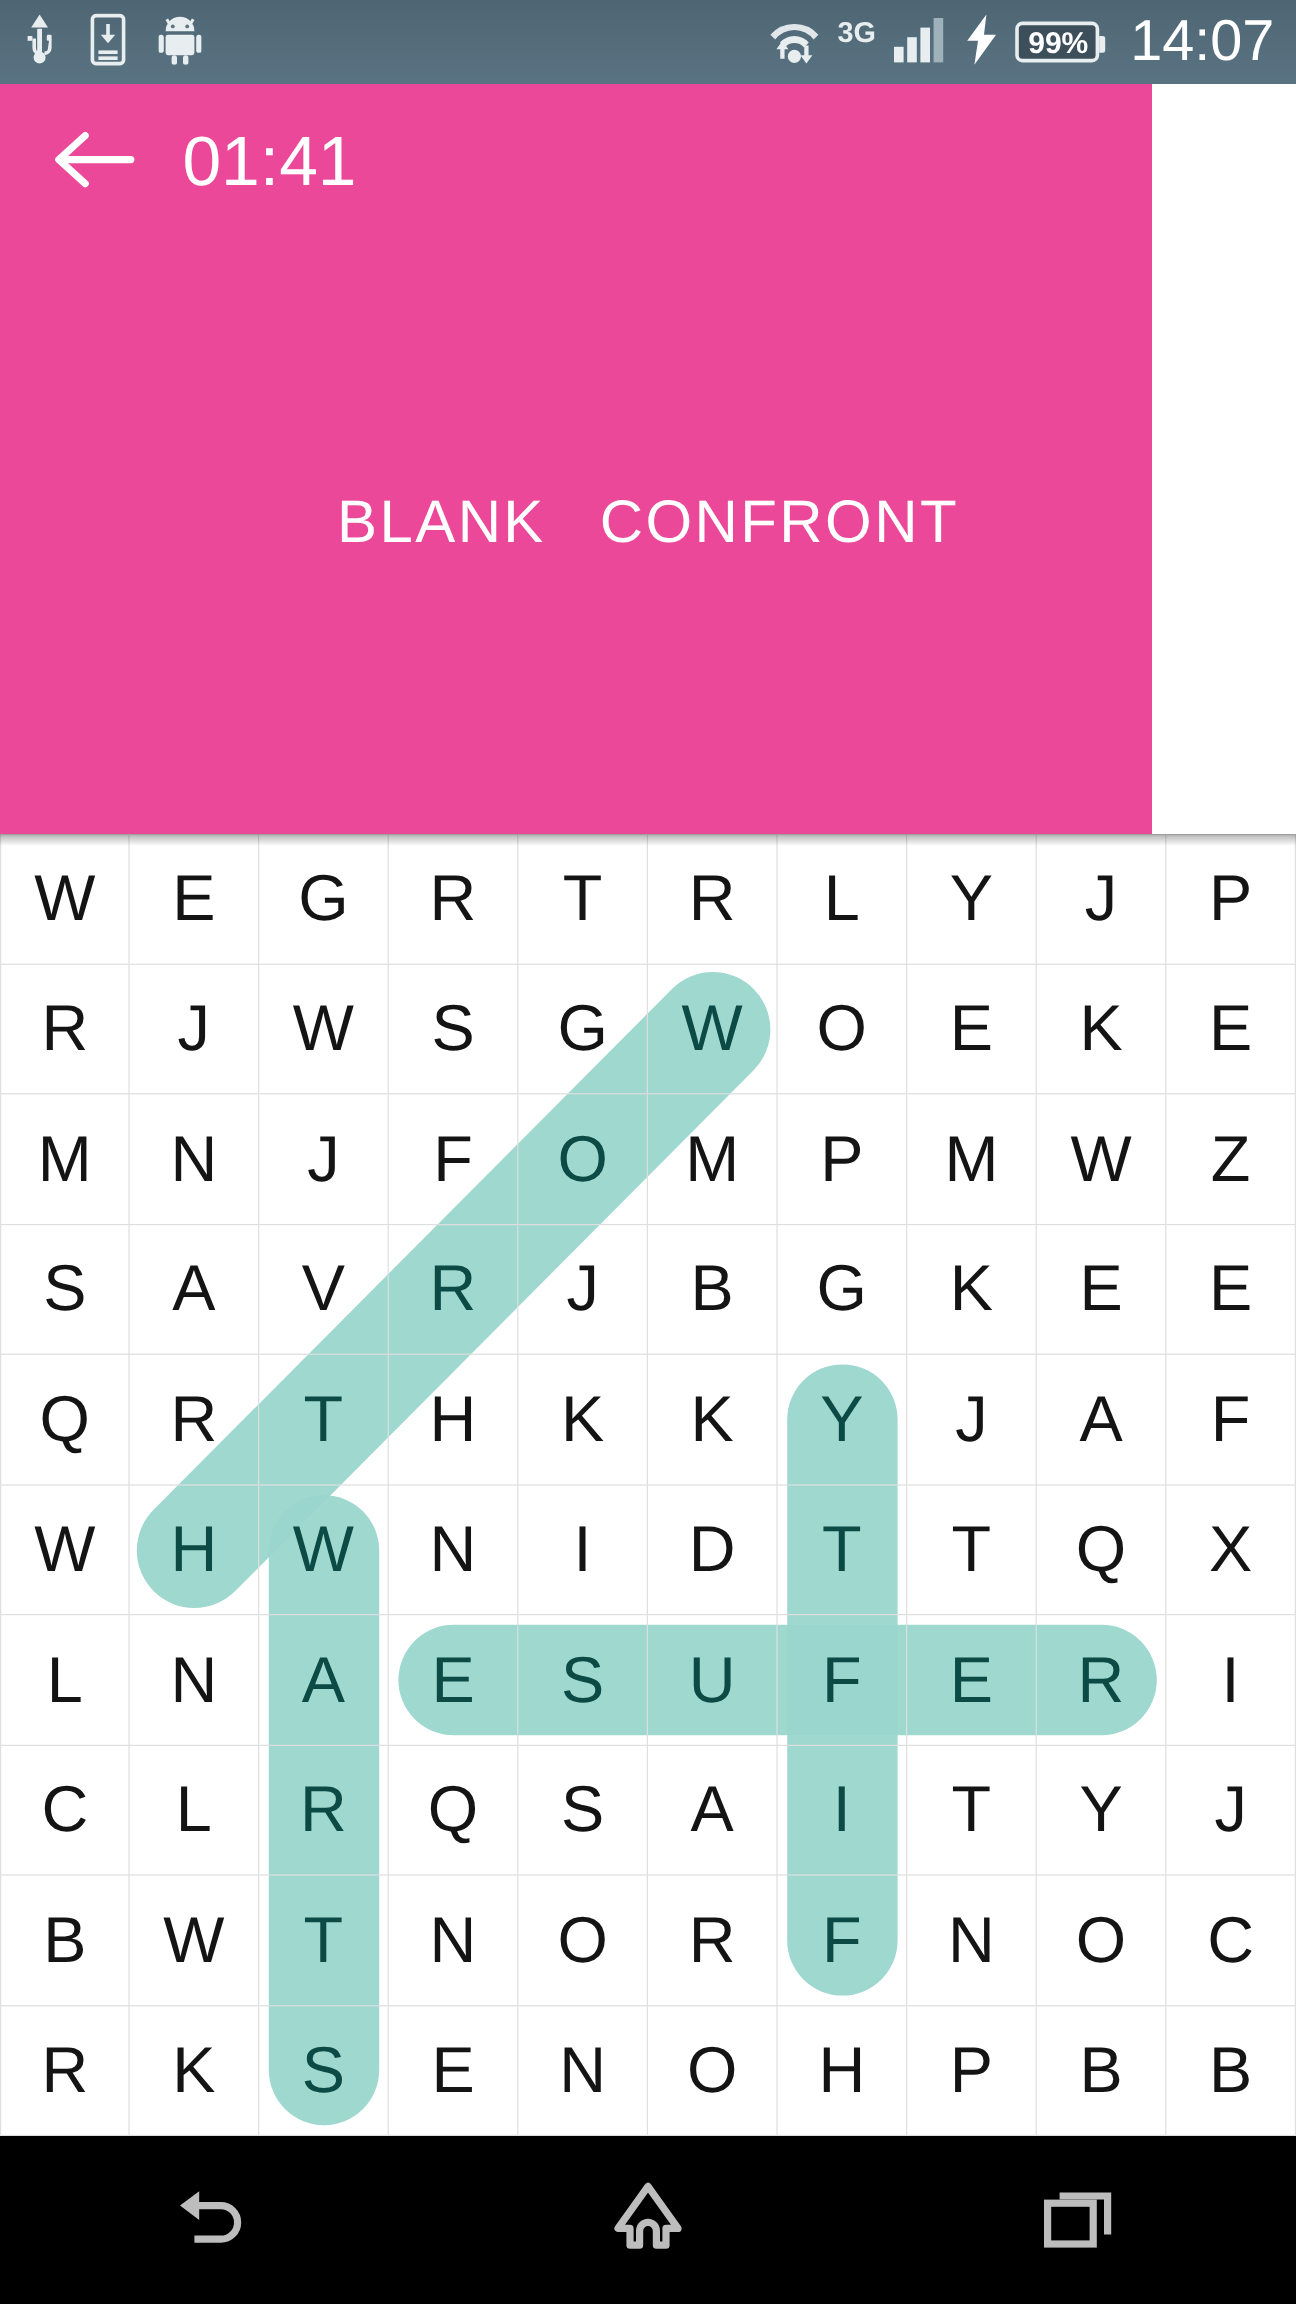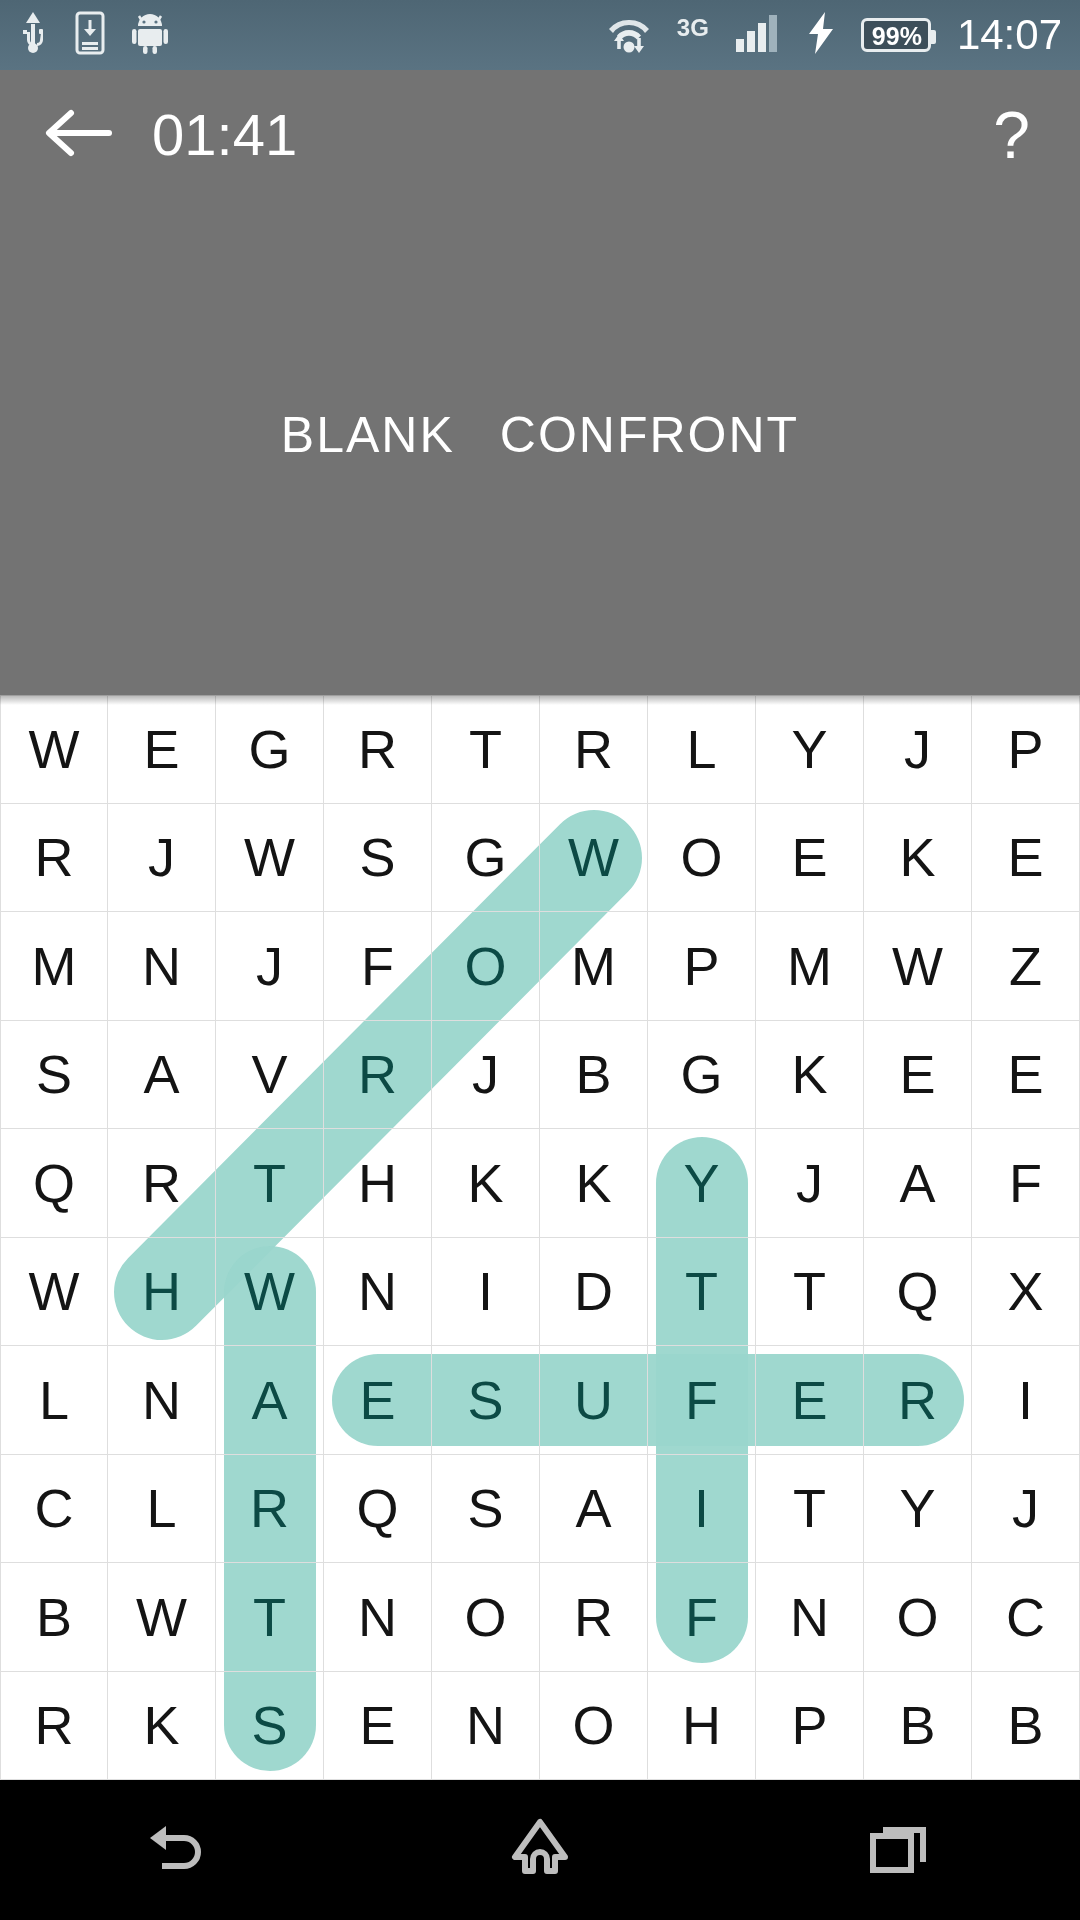--- a/index.html
+++ b/index.html
@@ -11,45 +11,45 @@
     position:relative;
   }
   
   #status-bar{
     position:absolute;left:0;top:0;width:1080px;height:70px;
     background:linear-gradient(180deg,#4e6674 0%,#5a7382 100%);
     display:flex;align-items:center;
     box-sizing:border-box;padding:0 18px;
   }
   .sb-left{display:flex;align-items:center;gap:26px;}
-  .sb-right{margin-left:auto;display:flex;align-items:center;gap:26px;}
+  .sb-right{margin-left:auto;display:flex;align-items:center;gap:14px;}
   .sb-ico{display:block;}
   .net-label{
     color:#e8edef;font-size:24px;font-weight:bold;
     line-height:1;margin-left:-4px;margin-top:-14px;
   }
   .batt{
     position:relative;display:flex;align-items:flex-end;
     border:3px solid #e8edef;border-radius:6px;
     height:34px;padding:0 6px 0 8px;box-sizing:border-box;
     background:#3d4f5a;
   }
   .batt:after{
     content:"";position:absolute;right:-8px;top:9px;
     width:5px;height:14px;background:#e8edef;border-radius:0 2px 2px 0;
   }
   .batt span{color:#ffffff;font-size:25px;font-weight:bold;line-height:1;}
   #clock{
-    color:#ffffff;font-size:42px;line-height:1;margin-left:0;
+    color:#ffffff;font-size:48px;line-height:1;margin-left:12px;
     letter-spacing:0px;
   }
   
   #app-header{
-    position:absolute;left:0;top:70px;width:1080px;height:625px;
-    background:#737373;
+    position:absolute;left:0;top:70px;width:960px;height:625px;
+    background:#ec4899;
   }
   #toolbar{
     position:absolute;left:0;top:0;width:1080px;height:130px;
     display:flex;align-items:center;box-sizing:border-box;padding:0 40px;
   }
   #back-button{
     width:76px;height:76px;display:flex;align-items:center;justify-content:center;
     cursor:pointer;
   }
   #timer-text{

